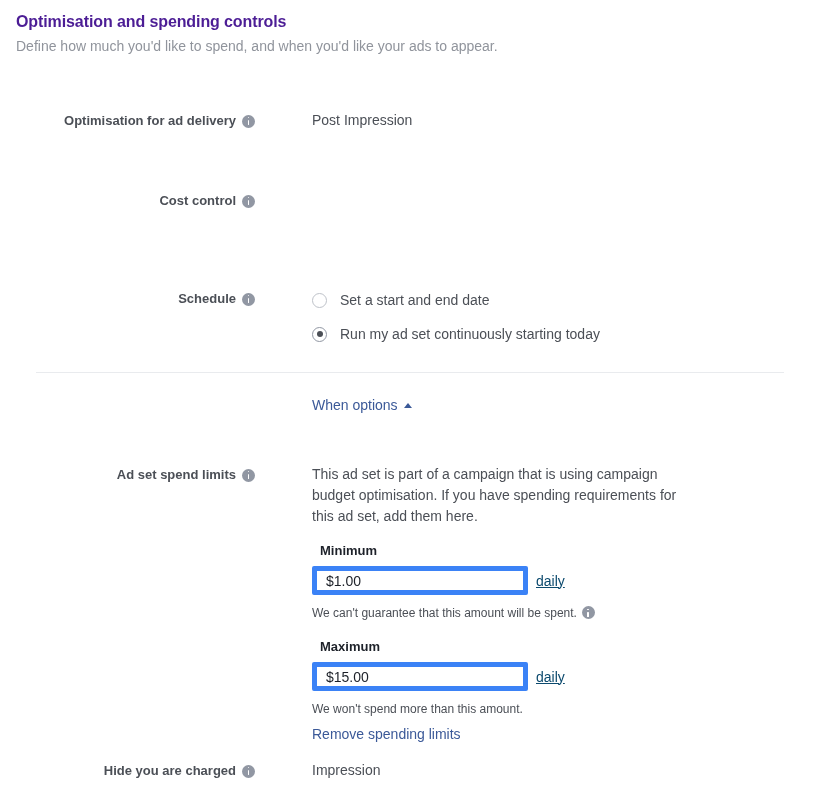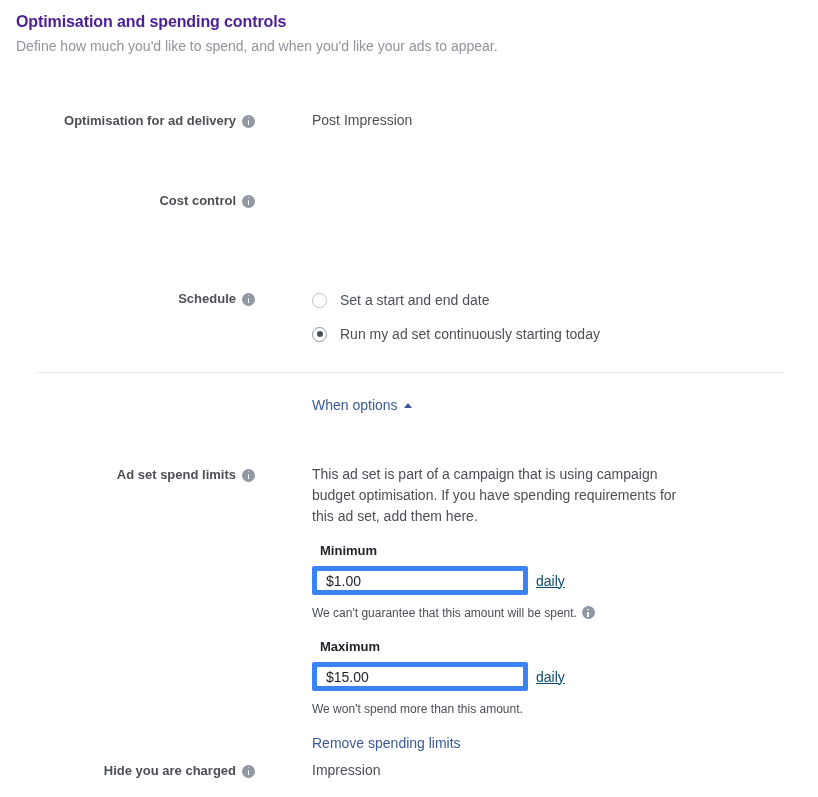--- a/index.html
+++ b/index.html
@@ -227,21 +227,21 @@
     text-decoration: underline;
   }
   .helper {
     font-size: 12px;
     color: #4b4f56;
     line-height: 20px;
     margin-top: 8px;
   }
   .remove-link {
     display: inline-block;
-    margin-top: 14px;
+    margin-top: 5px;
   }
 </style>
 </head>
 <body>
 
 <div class="section-header">
   <div class="section-title">Optimisation and spending controls</div>
   <div class="section-subtitle">Define how much you'd like to spend, and when you'd like your ads to appear.</div>
 </div>
 

